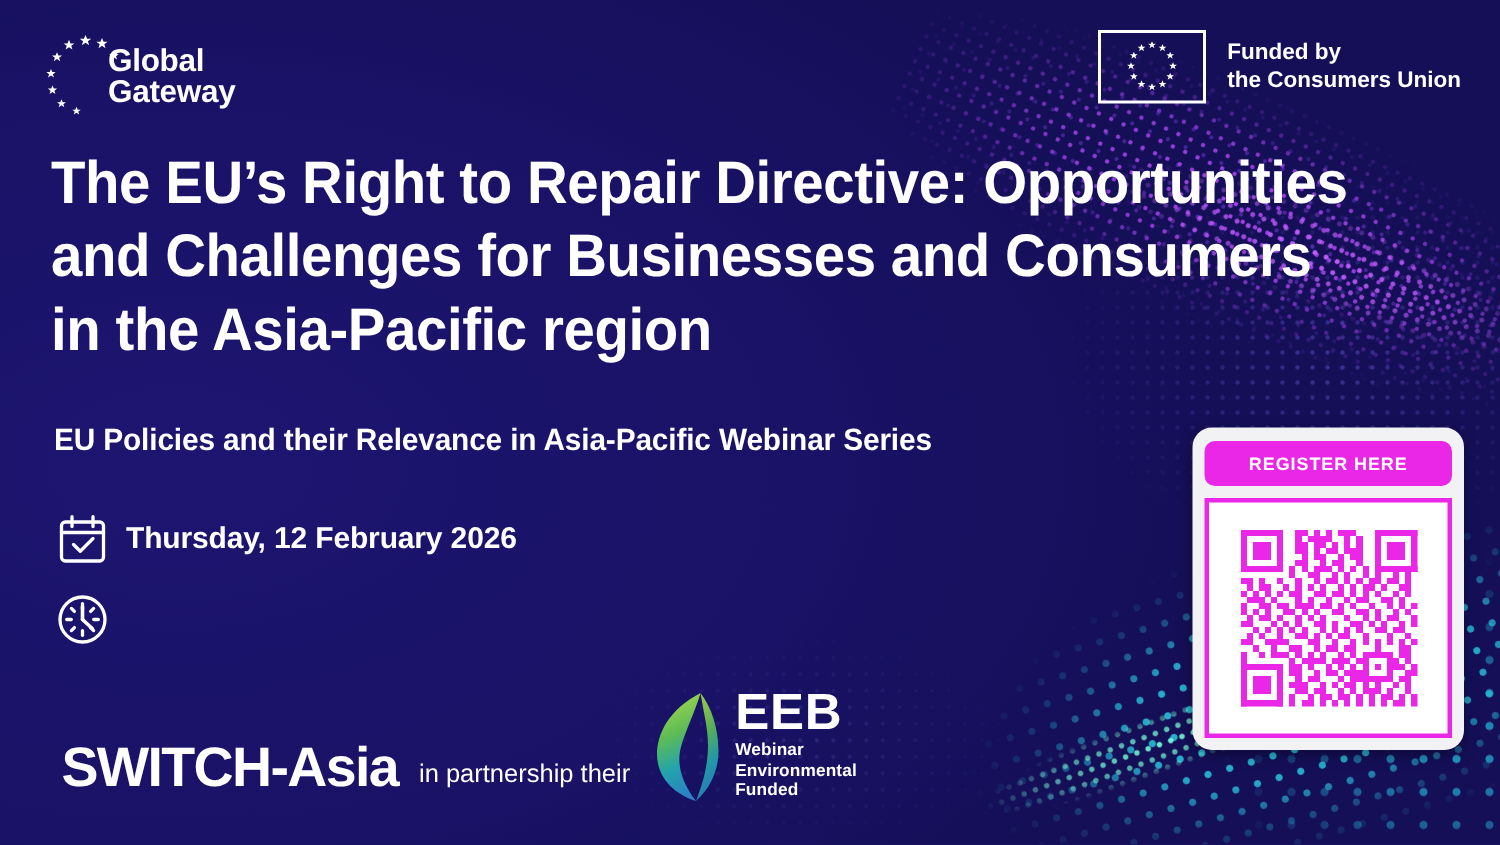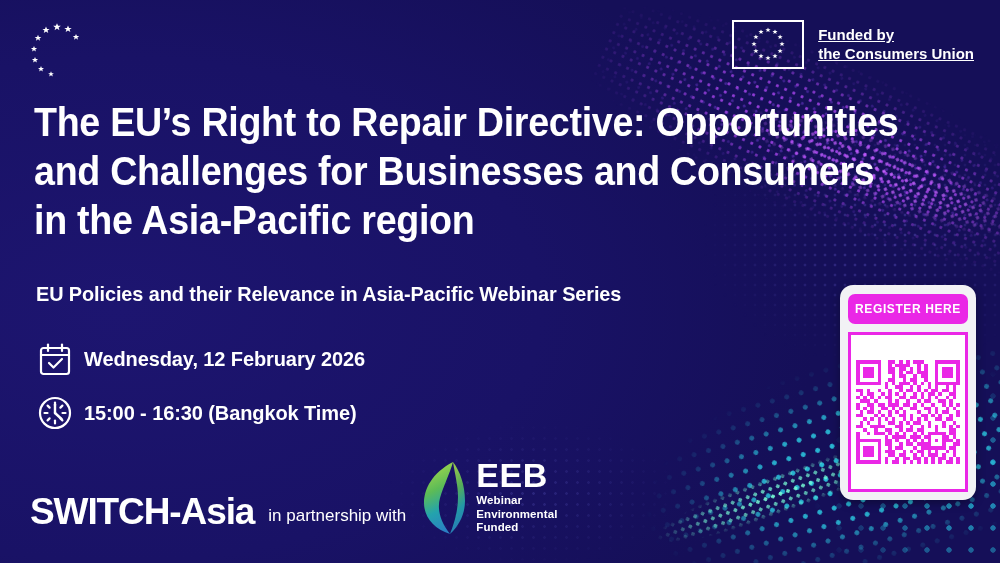--- a/index.html
+++ b/index.html
@@ -106,21 +106,20 @@
     display:flex; align-items:center; gap:14px;
   }
   .eu-flag {
     width:72px; height:49px;
     border:2px solid #ffffff;
     position:relative; flex:0 0 72px;
   }
   .eu-funded-text {
     color:#fff; font-weight:bold; font-size:15px; line-height:18.5px;
     white-space:nowrap;
-    text-decoration:underline;
   }
 
   
   .title {
     position:absolute; left:34px; top:98px; width:930px;
     color:#ffffff;
     font-weight:bold;
     font-size:40px;
     line-height:49px;
     letter-spacing:-0.3px;
@@ -137,38 +136,38 @@
 
   .meta { position:absolute; left:32px; top:340px; z-index:5; }
   .meta-row { display:flex; align-items:center; margin-bottom:16px; }
   .meta-icon { width:46px; flex:0 0 46px; display:flex; align-items:center; justify-content:center; }
   .meta-text {
     color:#ffffff; font-weight:bold; font-size:20px; letter-spacing:-0.1px;
     margin-left:6px;
   }
 
   
-  .footer { position:absolute; left:30px; bottom:32px; display:flex; align-items:flex-end; z-index:5;margin-top:25px; }
+  .footer { position:absolute; left:41px; bottom:32px; display:flex; align-items:flex-end; z-index:5;margin-top:25px; }
   .switch-asia {
     color:#ffffff; font-weight:bold; font-size:37px; letter-spacing:-1.1px;
     line-height:38px;
   }
   .partner-with {
     color:#ffffff; font-size:17px; margin-left:14px; margin-bottom:5px; white-space:nowrap;
   }
   .eeb { display:flex; align-items:center; margin-left:14px; margin-bottom:-4px; }
   .eeb-mark { width:48px; height:76px; flex:0 0 48px; }
   .eeb-text { margin-left:8px; color:#ffffff; }
   .eeb-abbr { font-weight:bold; font-size:34px; line-height:32px; letter-spacing:0.5px; }
   .eeb-full { font-size:11.5px; line-height:13.5px; font-weight:bold; margin-top:3px; letter-spacing:0.1px; }
 
   
   .reg-card {
     position:absolute; right:24px; top:285px;
-    width:136px; height:215px;
+    width:181px; height:215px;
     background:#f2f2f5;
     border-radius:13px;
     box-shadow: 0 3px 10px rgba(0,0,0,0.35);
     padding:9px 8px 8px 8px;
     z-index:6;
     display:flex; flex-direction:column; align-items:flex-start;
   }
   .reg-btn {
     width:100%; height:30px;
     background:#ea27e6;
@@ -226,20 +225,24 @@
               <polygon points="0,-6 1.76,-1.85 6.2,-1.85 2.6,0.9 3.9,5.2 0,2.5 -3.9,5.2 -2.6,0.9 -6.2,-1.85 -1.76,-1.85"></polygon>
             </g>
           <g transform="translate(11,47) scale(0.48)">
               <polygon points="0,-6 1.76,-1.85 6.2,-1.85 2.6,0.9 3.9,5.2 0,2.5 -3.9,5.2 -2.6,0.9 -6.2,-1.85 -1.76,-1.85"></polygon>
             </g>
           <g transform="translate(21,52) scale(0.46)">
               <polygon points="0,-6 1.76,-1.85 6.2,-1.85 2.6,0.9 3.9,5.2 0,2.5 -3.9,5.2 -2.6,0.9 -6.2,-1.85 -1.76,-1.85"></polygon>
             </g>
         </g>
       </svg>
+    </div>
+    <div class="gg-text">
+      <div>Global</div>
+      <div>Gateway</div>
     </div>
   </div>
 
   <div class="eu-funded">
     <div class="eu-flag">
       <svg width="68" height="45" viewBox="0 0 68 45">
         <g fill="#ffffff">
           <g transform="translate(34,8)  scale(0.42)">
               <polygon points="0,-6 1.76,-1.85 6.2,-1.85 2.6,0.9 3.9,5.2 0,2.5 -3.9,5.2 -2.6,0.9 -6.2,-1.85 -1.76,-1.85"></polygon>
             </g>
@@ -297,39 +300,38 @@
     <div class="meta-row">
       <div class="meta-icon">
         <svg width="38" height="38" viewBox="0 0 38 38" fill="none" stroke="#ffffff" stroke-width="2.2" stroke-linecap="round" stroke-linejoin="round">
           <rect x="5" y="8" width="28" height="26" rx="2.5"></rect>
           <line x1="12" y1="4.5" x2="12" y2="11"></line>
           <line x1="26" y1="4.5" x2="26" y2="11"></line>
           <line x1="5" y1="15" x2="33" y2="15"></line>
           <polyline points="13,23 17.5,27.5 26,19"></polyline>
         </svg>
       </div>
-      <div class="meta-text">Wednesday, 12 February 2026</div>
+      <div class="meta-text">Thursday, 12 February 2026</div>
     </div>
     <div class="meta-row">
       <div class="meta-icon">
         <svg width="38" height="38" viewBox="0 0 38 38" fill="none" stroke="#ffffff" stroke-width="2.2" stroke-linecap="round">
           <circle cx="19" cy="19" r="15"></circle>
           <line x1="19" y1="8.5" x2="19" y2="11.5"></line>
           <line x1="19" y1="26.5" x2="19" y2="29.5"></line>
           <line x1="8.5" y1="19" x2="11.5" y2="19"></line>
           <line x1="26.5" y1="19" x2="29.5" y2="19"></line>
           <line x1="11.6" y1="11.6" x2="13.6" y2="13.6"></line>
           <line x1="24.4" y1="24.4" x2="26.4" y2="26.4"></line>
           <line x1="26.4" y1="11.6" x2="24.4" y2="13.6"></line>
           <line x1="13.6" y1="24.4" x2="11.6" y2="26.4"></line>
           <line x1="19" y1="19" x2="19" y2="10.5" stroke-width="2.4"></line>
           <line x1="19" y1="19" x2="25.5" y2="25" stroke-width="2.4"></line>
         </svg>
       </div>
-      <div class="meta-text">15:00 - 16:30 (Bangkok Time)</div>
     </div>
   </div>
 
   <div class="reg-card">
     <div class="reg-btn">REGISTER HERE</div>
     <div class="qr-frame">
       <svg class="qr" width="118" height="118" viewBox="0 0 29 29" shape-rendering="crispEdges">
         <rect width="29" height="29" fill="#ffffff"></rect>
         <g fill="#ea27e6">
 
@@ -584,21 +586,21 @@
           <rect x="21" y="28" width="1" height="1"></rect>
             <rect x="23" y="28" width="1" height="1"></rect>
           <rect x="25" y="28" width="2" height="1"></rect>
         </g>
       </svg>
     </div>
   </div>
 
   <div class="footer">
     <div class="switch-asia">SWITCH-Asia</div>
-    <div class="partner-with">in partnership with</div>
+    <div class="partner-with">in partnership their</div>
     <div class="eeb">
       <div class="eeb-mark">
         <svg width="48" height="76" viewBox="0 0 48 76">
           <defs>
             <linearGradient id="leafg" x1="0.35" y1="0" x2="0.55" y2="1">
               <stop offset="0%" stop-color="#a7d84b"></stop>
               <stop offset="38%" stop-color="#5cbb57"></stop>
               <stop offset="68%" stop-color="#23a3ad"></stop>
               <stop offset="100%" stop-color="#2b7fc4"></stop>
             </linearGradient>

